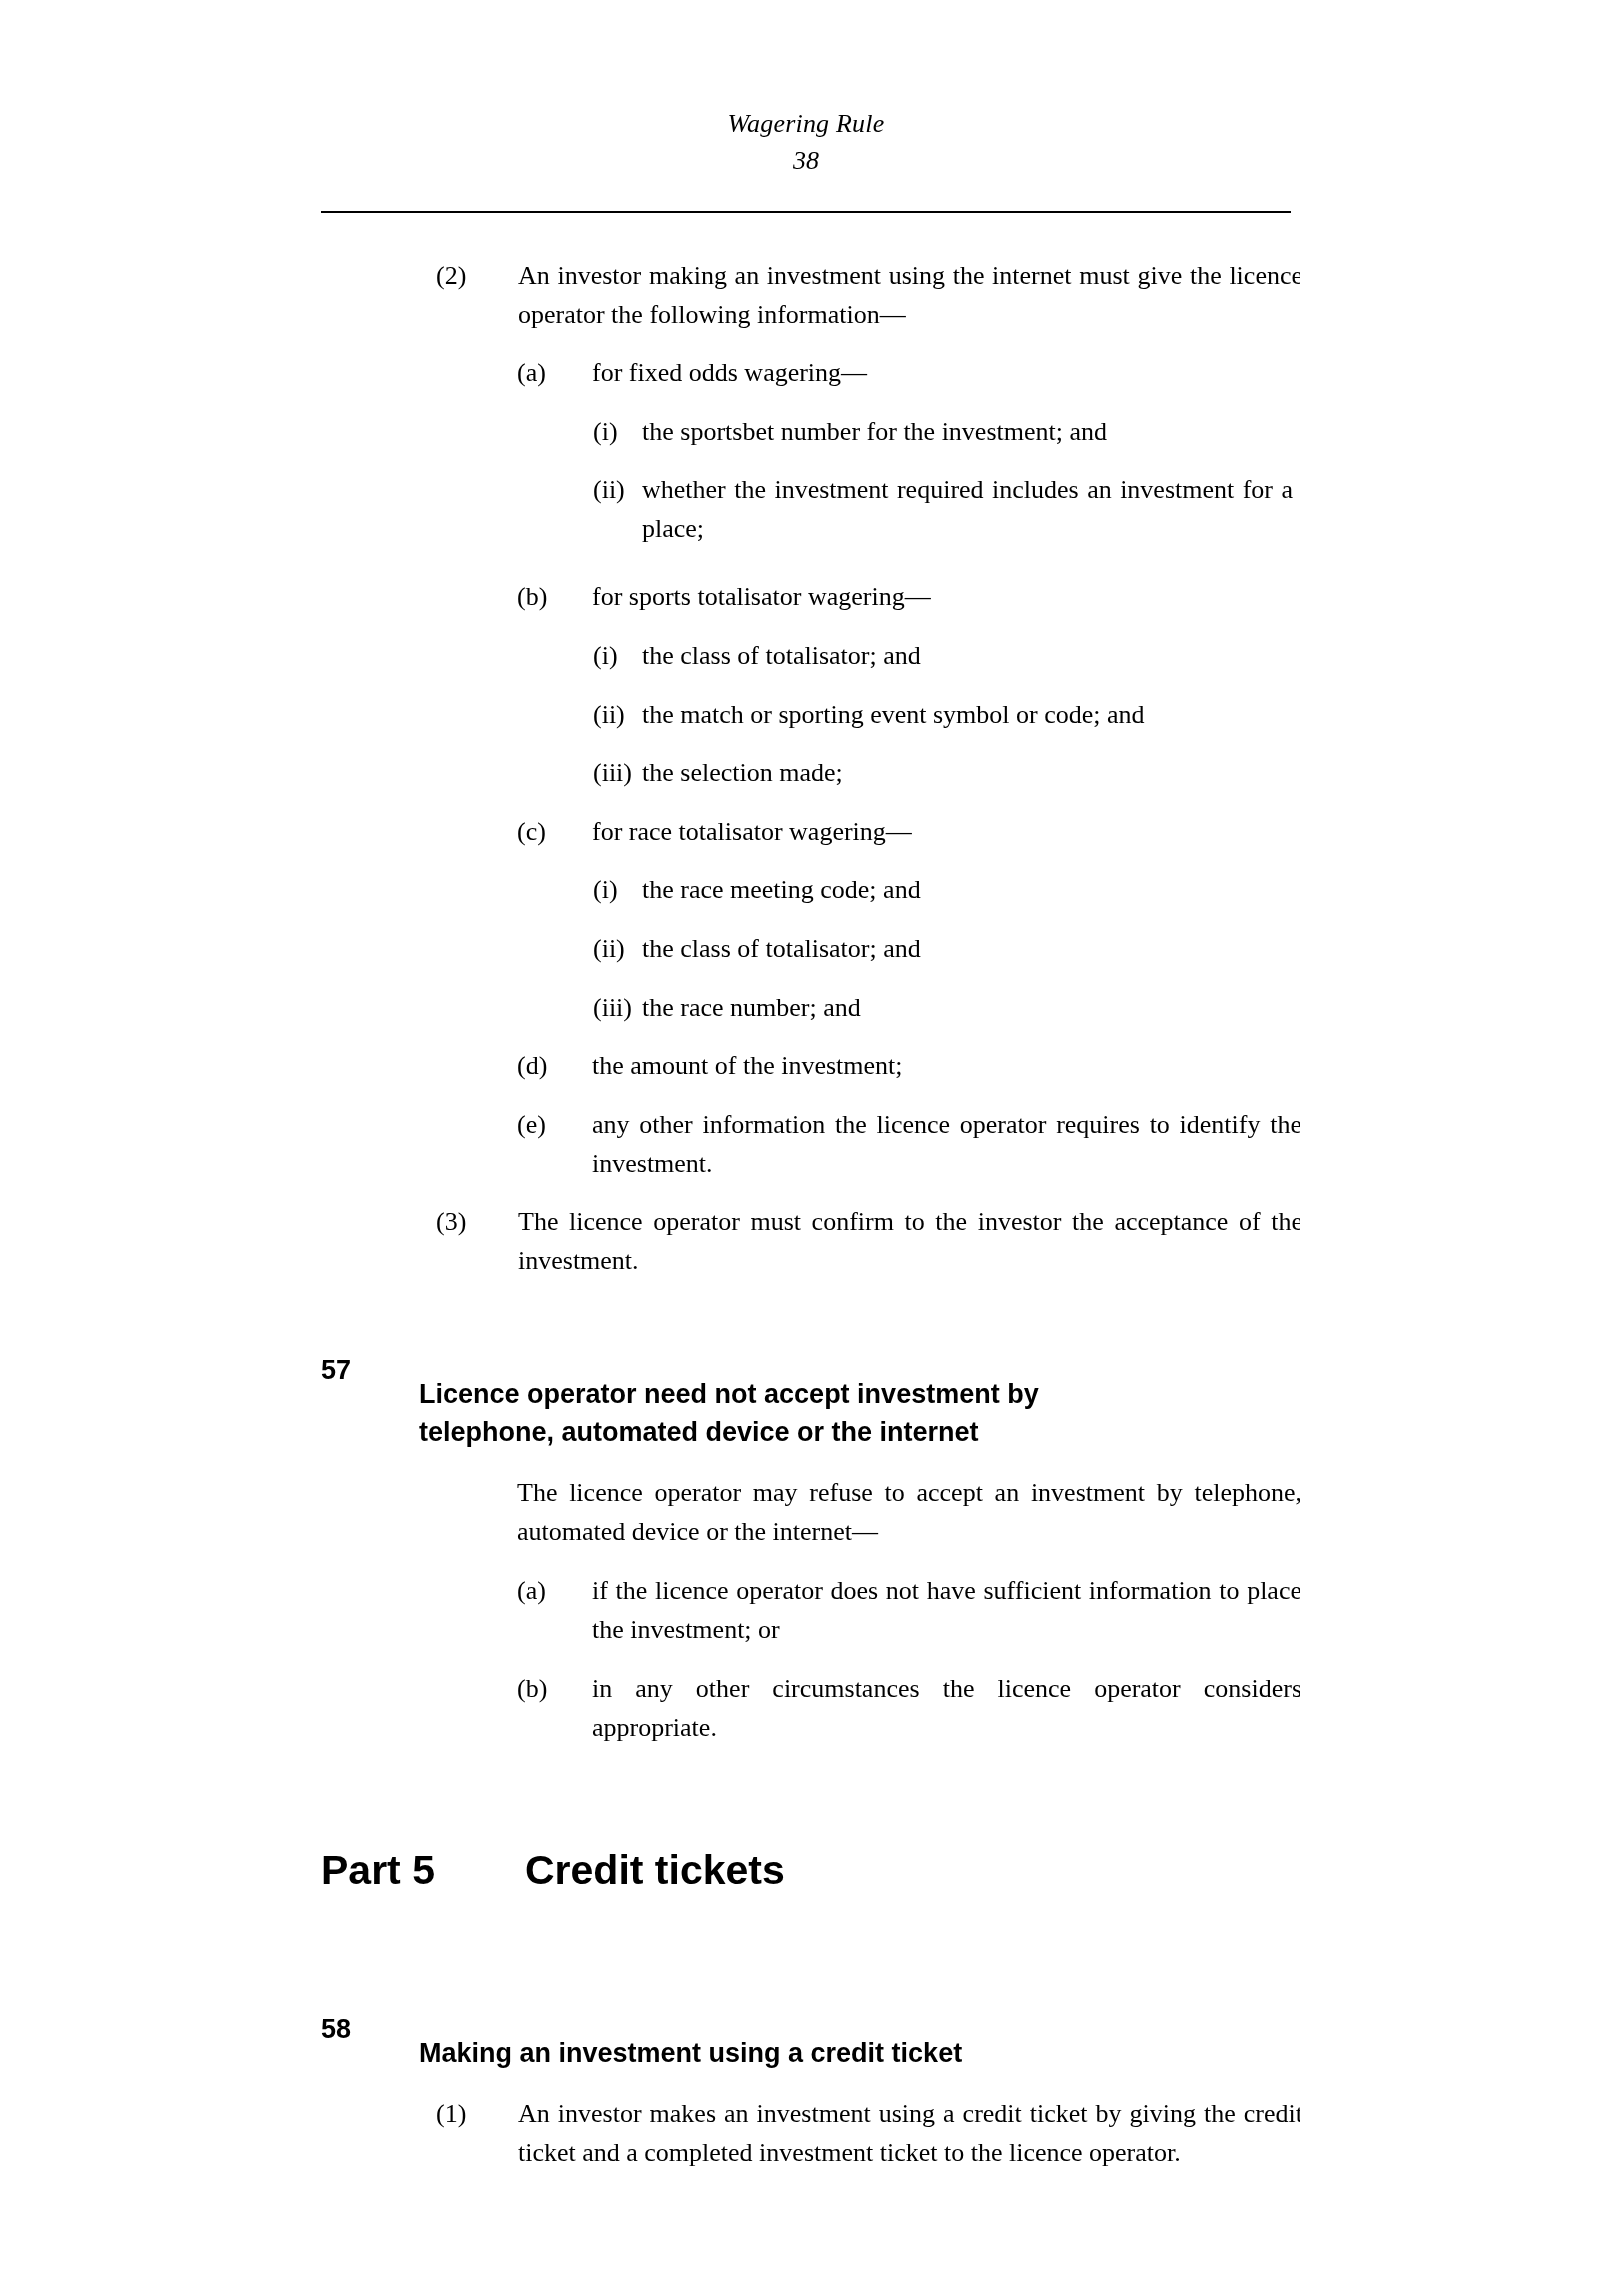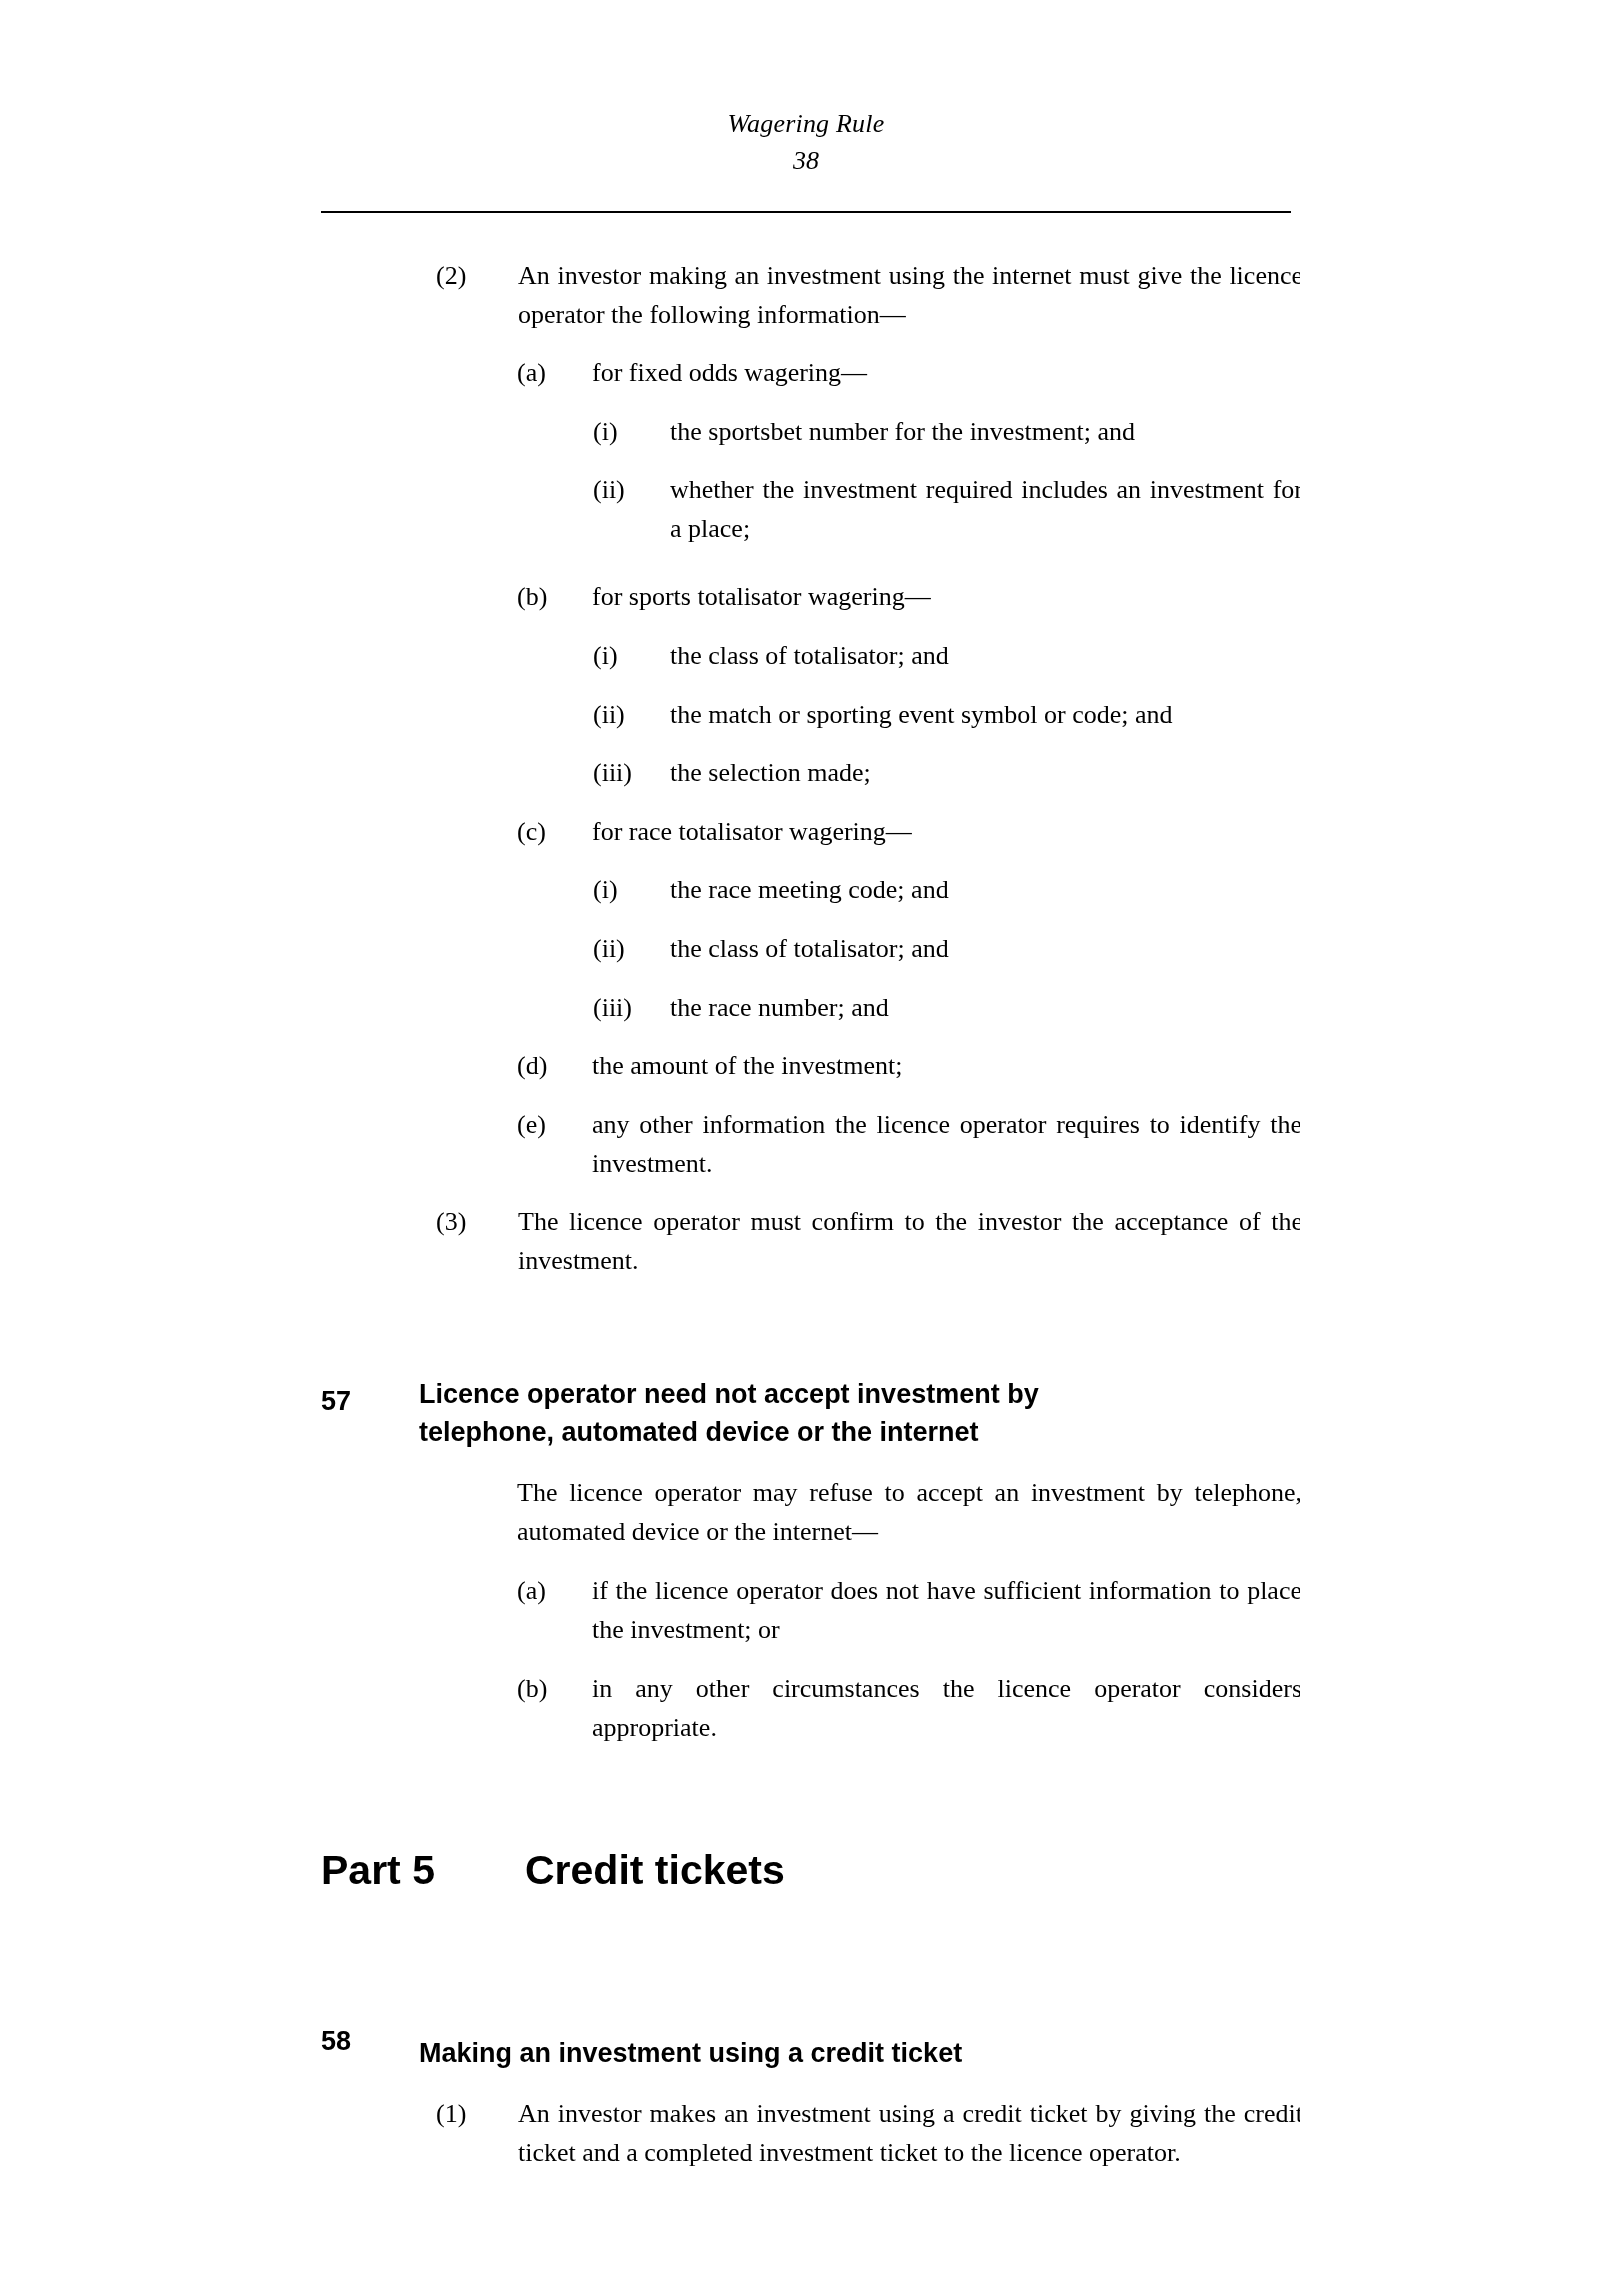--- a/index.html
+++ b/index.html
@@ -86,26 +86,26 @@
   .lvl1-nomark { margin-left: 196px; margin-top: 19.6px; width: 785px; }
 
   
   .lvl2 { margin-left: 196px; margin-top: 19.6px; }
   .lvl2 > .marker { width: 75px; }
   .lvl2 > .body { width: 710px; max-width: 710px; }
 
   
   .lvl3 { margin-left: 272px; margin-top: 19.6px; }
   .lvl3 > .marker { width: 49px; white-space: nowrap; }
-  .lvl3 > .body { width: 651px; max-width: 651px; margin-left: 28px; }
+  .lvl3 > .body { width: 651px; max-width: 651px; }
 
   
   .section-heading {
     display: flex;
-    align-items: center;
+    align-items: flex-start;
     font-family: "Liberation Sans", "DejaVu Sans", sans-serif;
     font-weight: bold;
     font-size: 27px;
     line-height: 38px;
     margin-left: 0;
   }
   .section-heading .sec-no { flex: 0 0 98px; }
   .section-heading .sec-title { flex: 1 1 auto; max-width: 720px; margin-top: 24px; }
 
   

